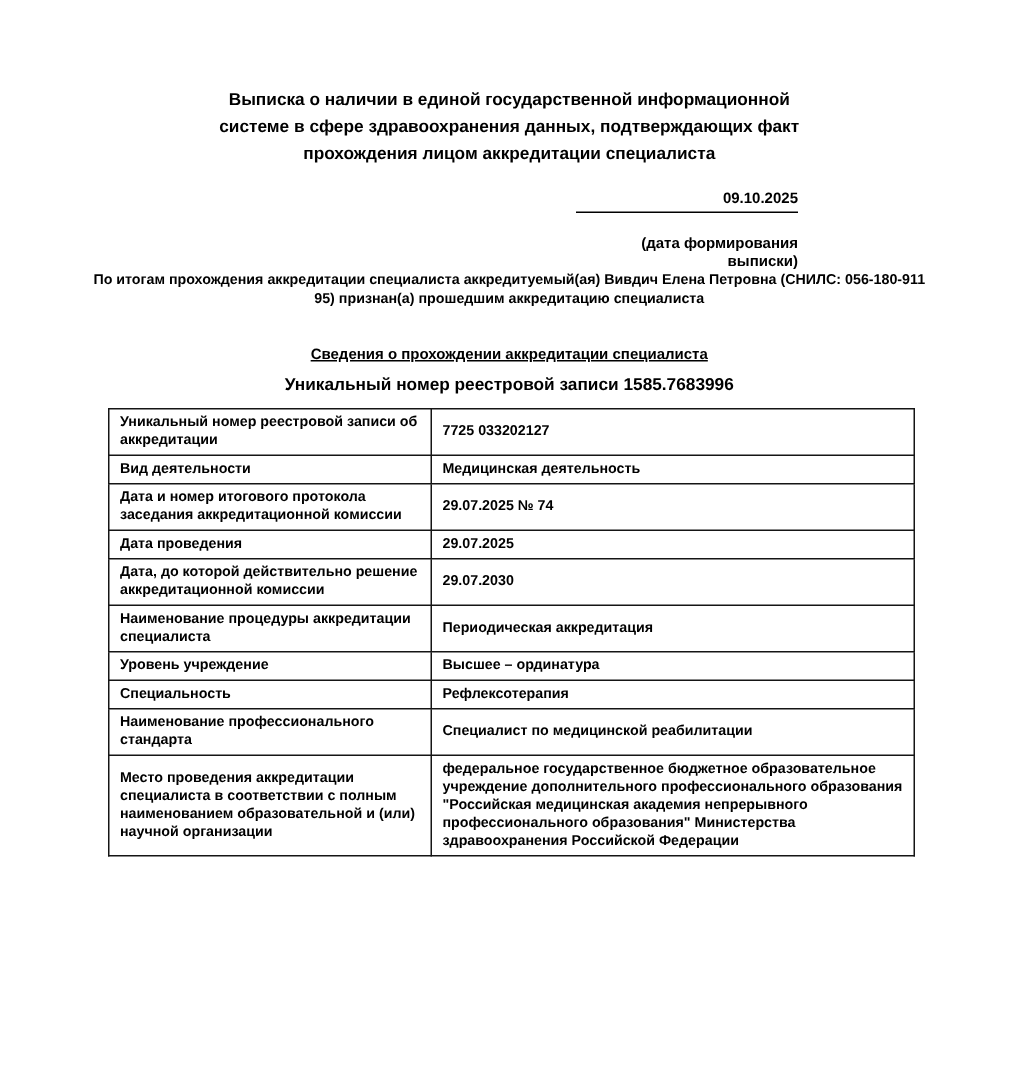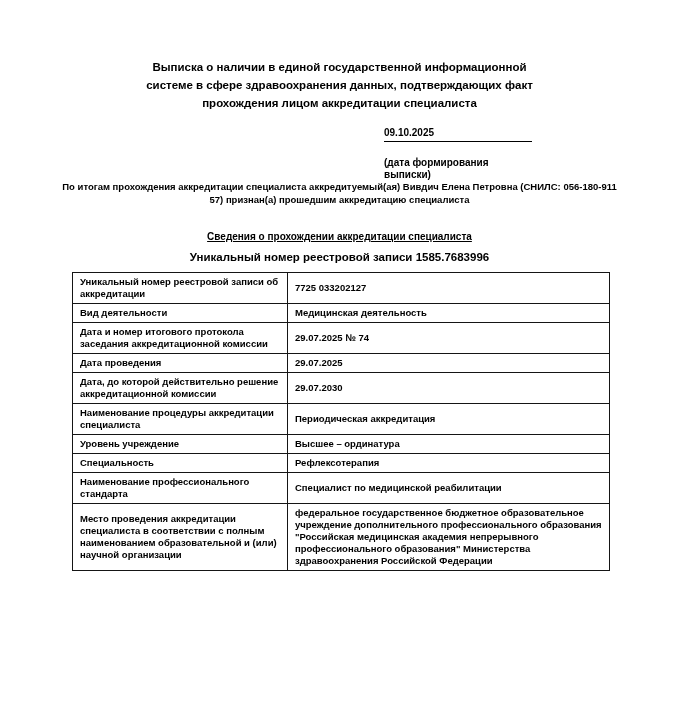--- a/index.html
+++ b/index.html
@@ -19,21 +19,21 @@
   }
   .doc-title {
     padding-top: 58px;
     text-align: center;
     font-size: 11.5px;
     line-height: 18px;
   }
   .date-block {
     width: 148px;
     margin: 15px 0 0 384px;
-    text-align: left;
+    text-align: right;
     font-size: 10px;
     line-height: 12px;
   }
   .date-value {
     padding-bottom: 2px;
   }
   .date-caption {
     border-top: 1.5px solid #000000;
     padding-top: 15px;
   }
@@ -81,21 +81,21 @@
     <div>прохождения лицом аккредитации специалиста</div>
   </div>
 
   <div class="date-block">
     <div class="date-value">09.10.2025</div>
     <div class="date-caption">(дата формирования выписки)</div>
   </div>
 
   <div class="intro">
     <div>По итогам прохождения аккредитации специалиста аккредитуемый(ая) Вивдич Елена Петровна (СНИЛС: 056-180-911</div>
-    <div>57) признан(а) прошедшим аккредитацию специалиста</div>
+    <div>95) признан(а) прошедшим аккредитацию специалиста</div>
   </div>
 
   <div class="section-heading">Сведения о прохождении аккредитации специалиста</div>
 
   <div class="registry-heading">Уникальный номер реестровой записи 1585.7683996</div>
 
   <table class="details">
     <tbody>
       <tr>
         <td class="cell-label">Уникальный номер реестровой записи об аккредитации</td>

